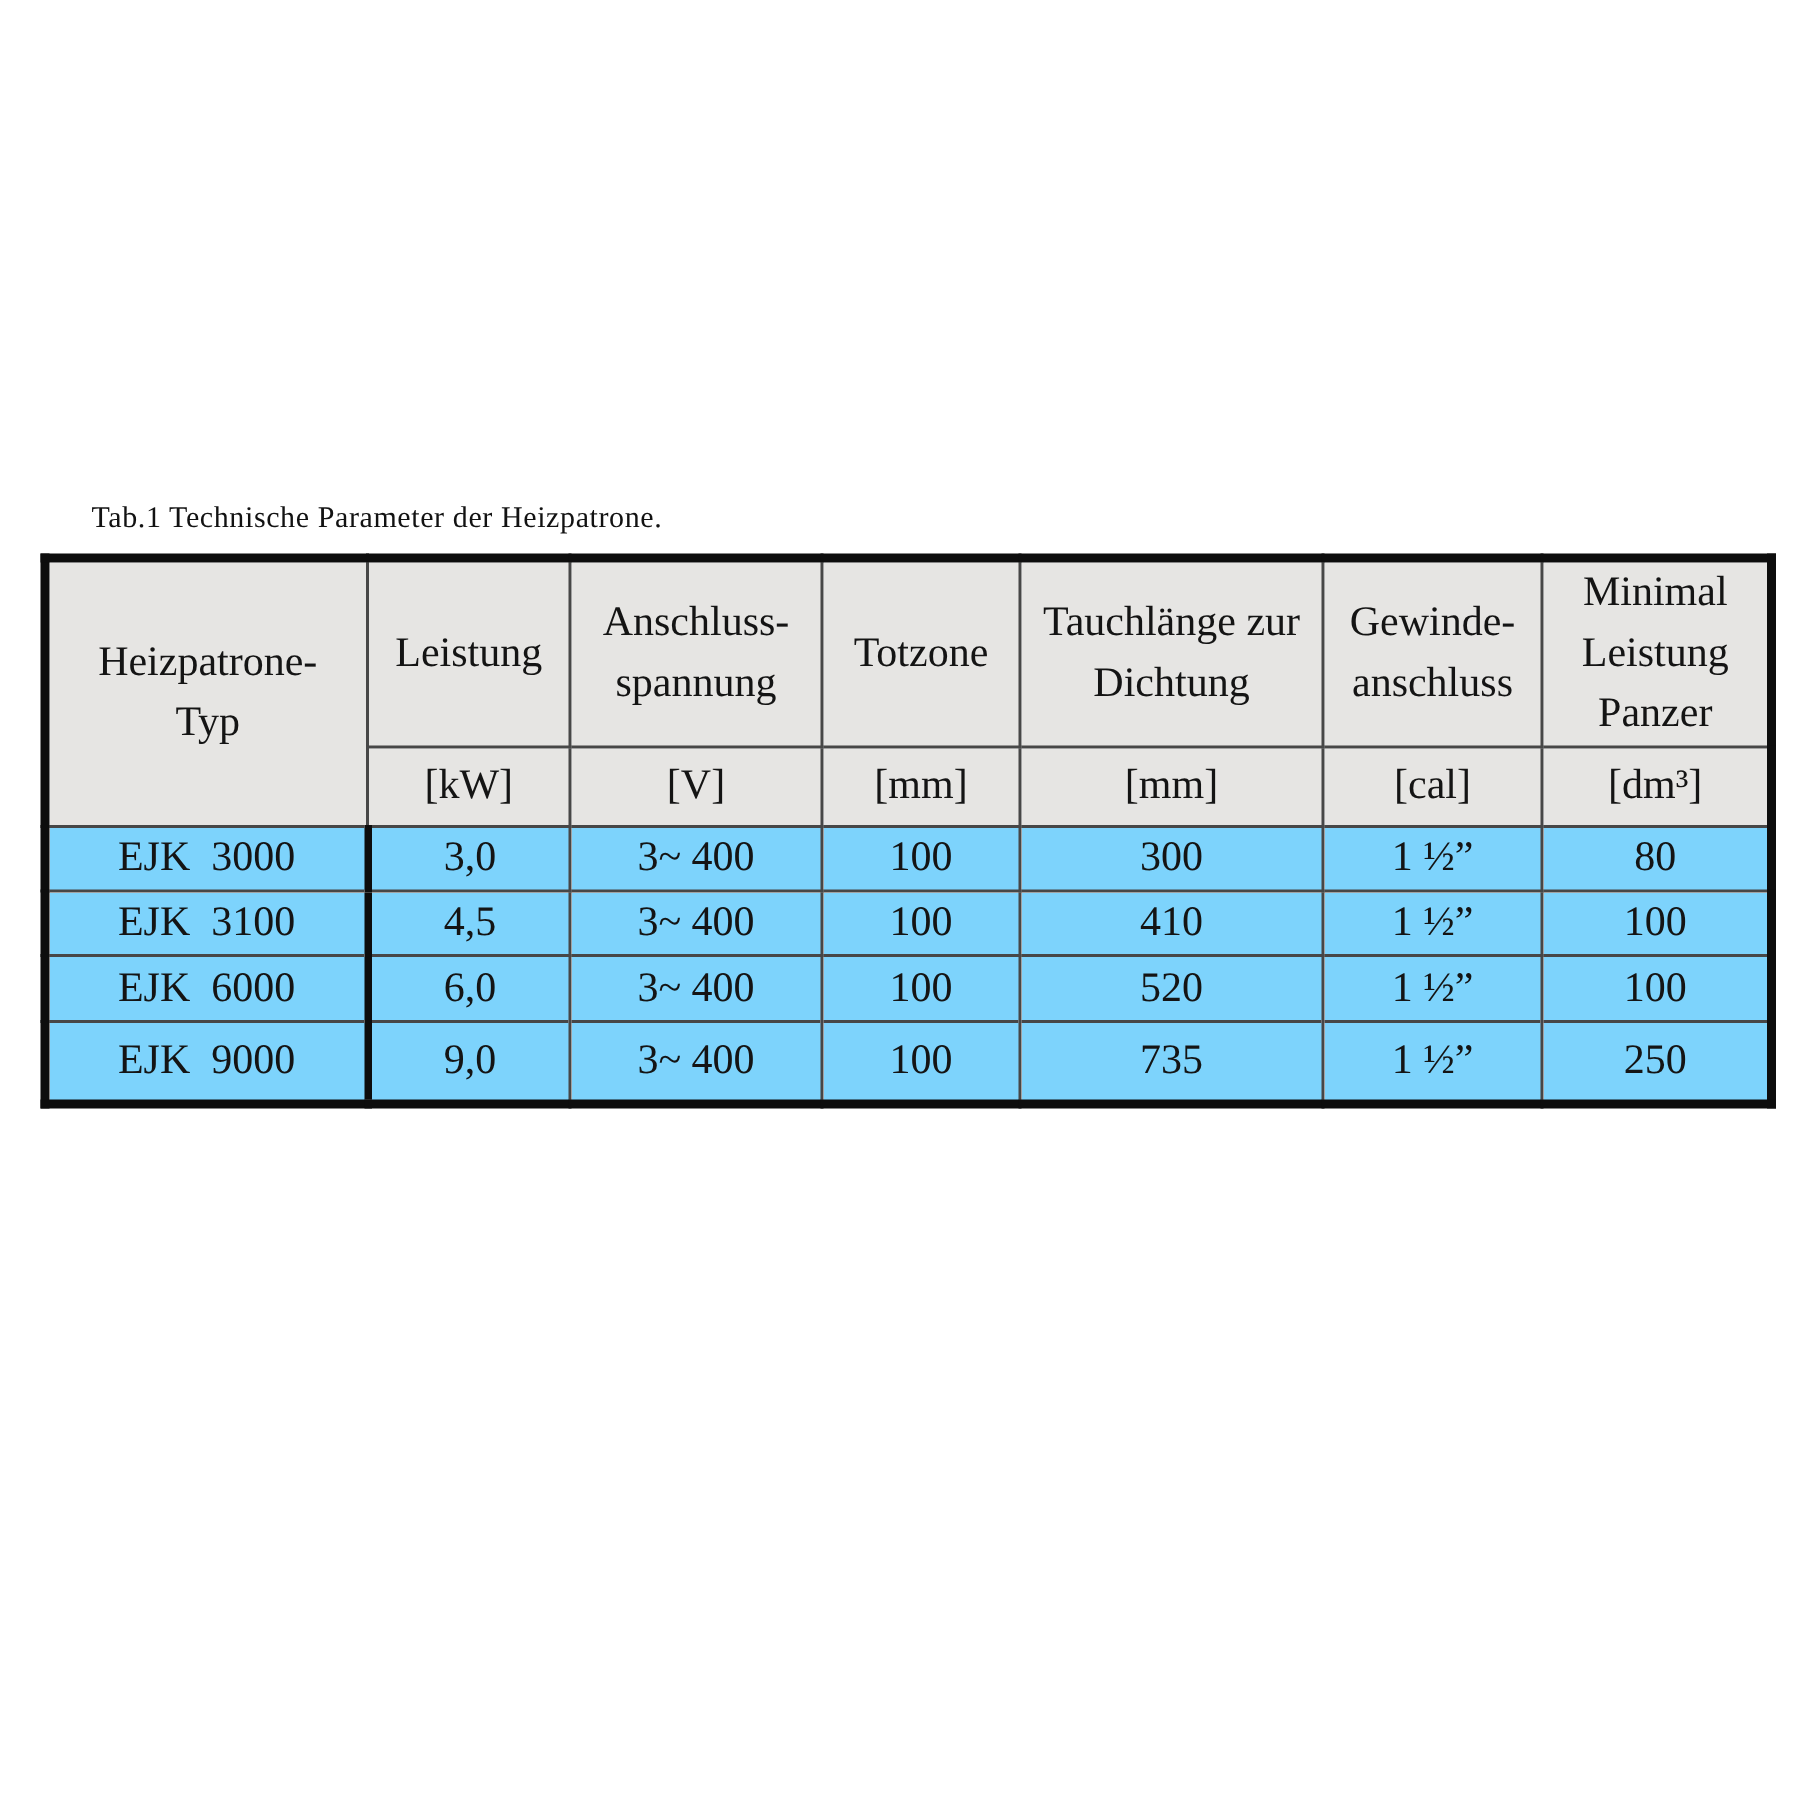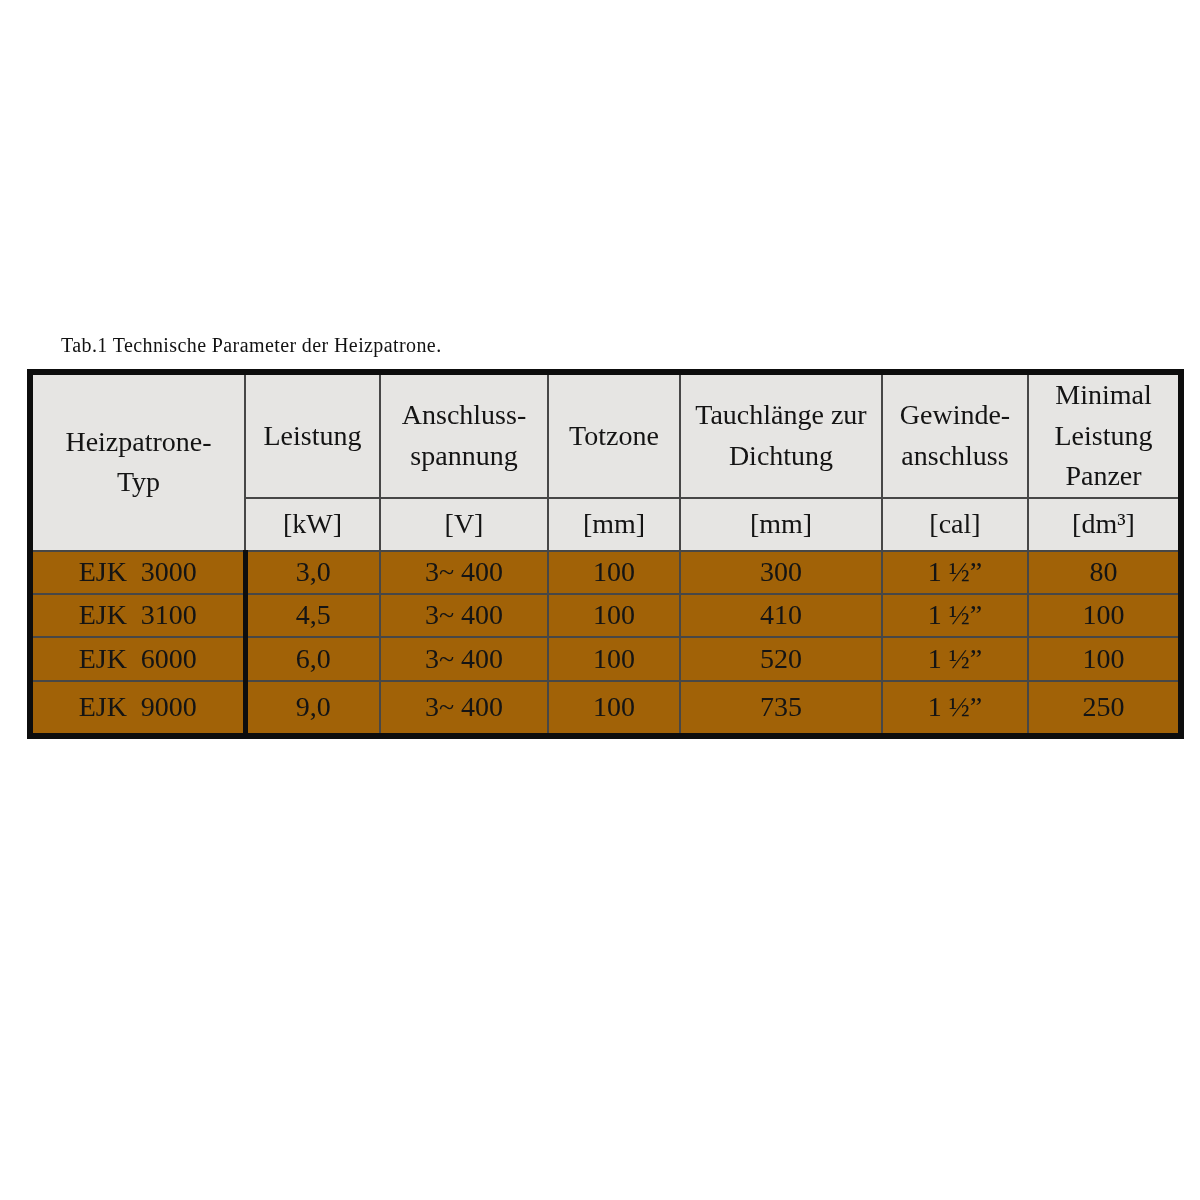--- a/index.html
+++ b/index.html
@@ -57,21 +57,21 @@
   tr.name-row { height: 120px; }
   tr.unit-row { height: 53px; }
   th.typ {
     border-right: 5px solid #0d0d0d;
     border-bottom: 5px solid #0d0d0d;
     font-family: Liberation Serif, serif;
   }
   tr.unit-row th { border-bottom: 5px solid #0d0d0d; margin-left: 10px; }
   
   table.params tbody td {
-    background: #a16207;
+    background: #7dd3fc;
     font-size: 28px;
     border: 2px solid #474747;
     color: #141414;
     white-space: pre;
   }
   table.params tbody td.typcell {
     border-right: 5px solid #0d0d0d;
   }
   tbody tr:nth-child(1) { height: 43px; }
   tbody tr:nth-child(2) { height: 43px; }

